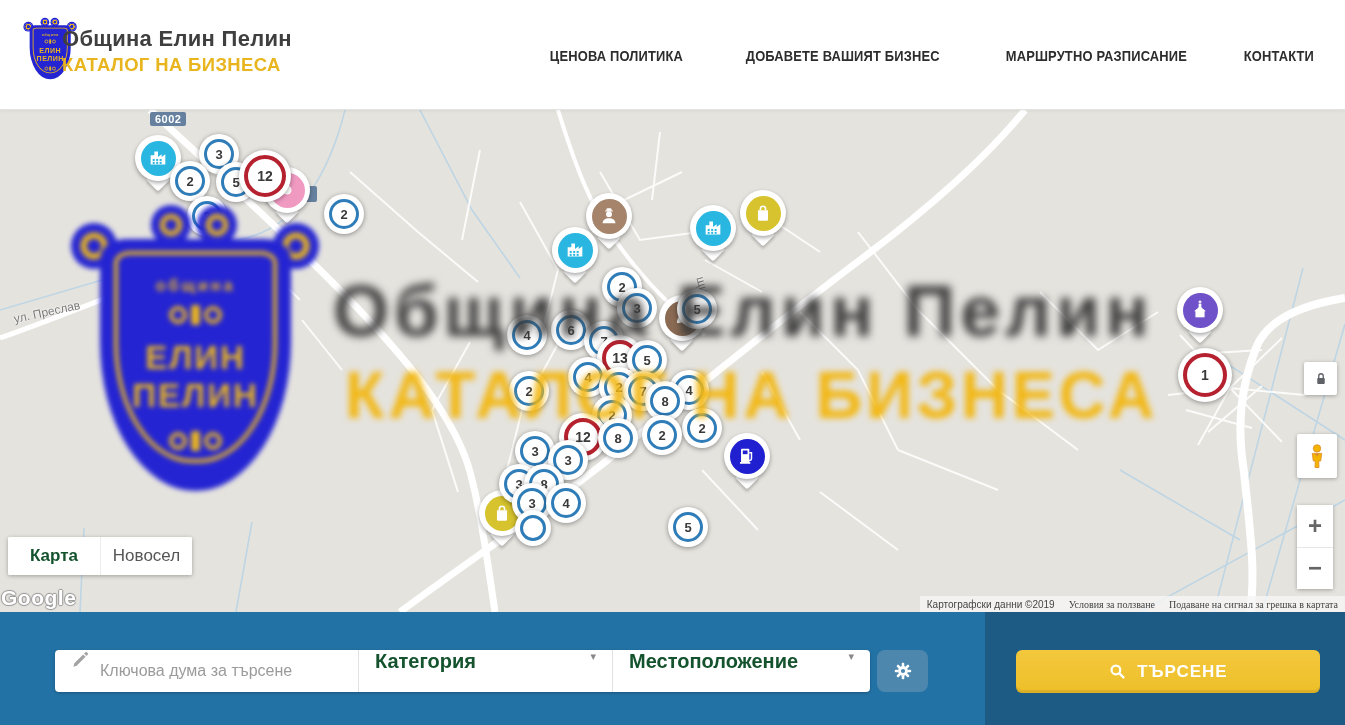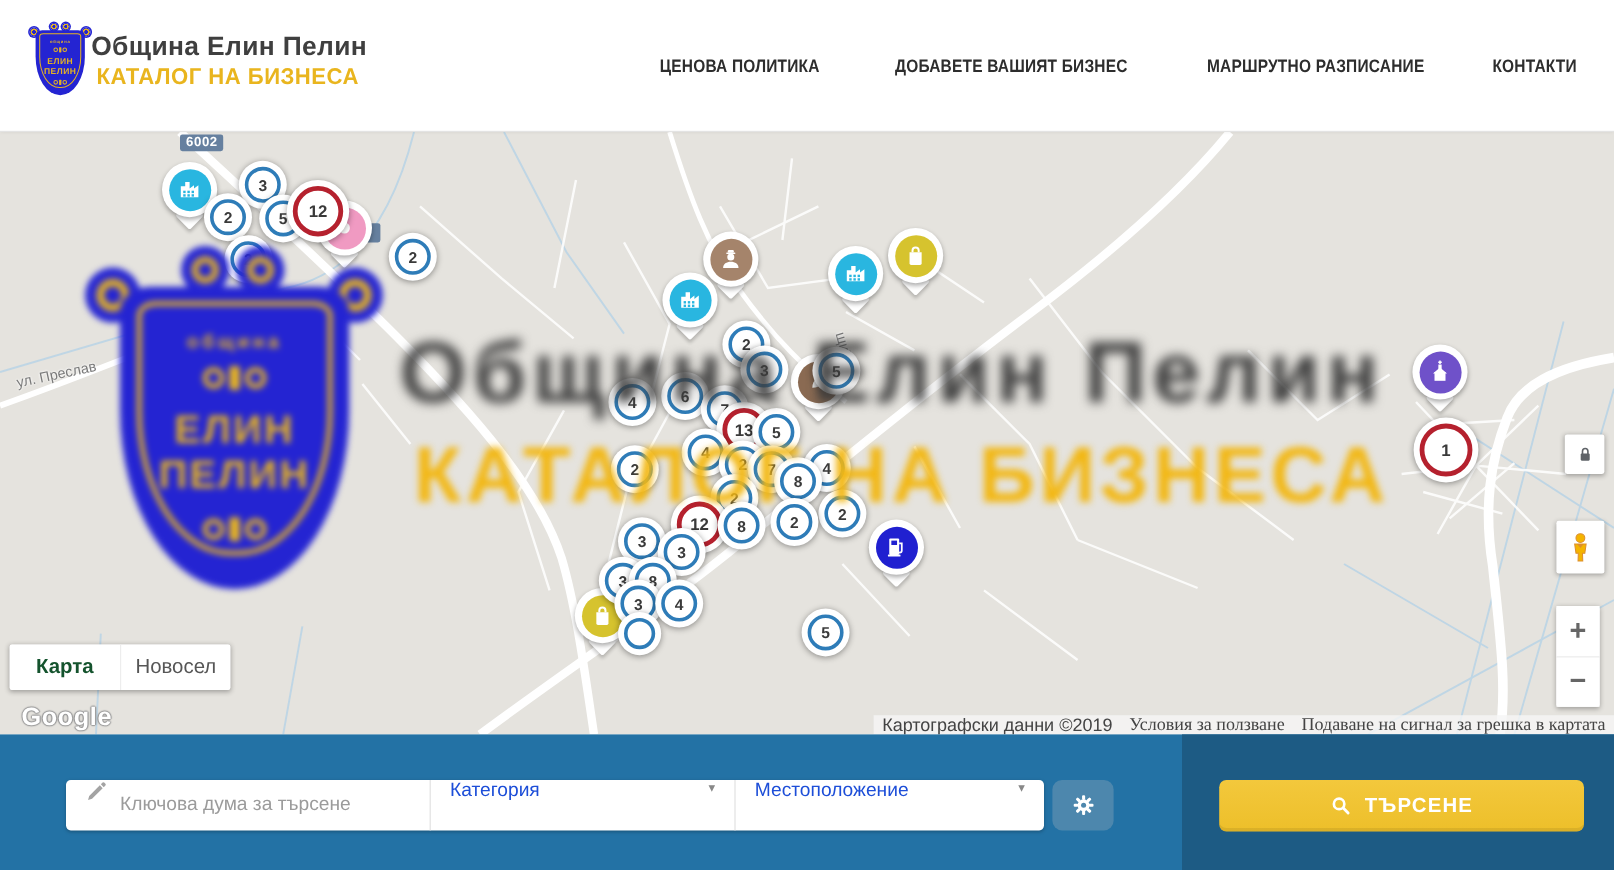--- a/index.html
+++ b/index.html
@@ -1,21 +1,21 @@
 <!DOCTYPE html>
 <html><head>
 <meta charset="utf-8">
 <style>
   * { margin:0; padding:0; box-sizing:border-box; }
   html,body { width:1345px; height:725px; overflow:hidden; font-family:"Liberation Sans", sans-serif; background:#fff; }
 
   
   .header { position:absolute; left:0; top:0; width:1345px; height:110px; background:#fff; border-bottom:1px solid #e3e3e3; box-shadow:0 1px 3px rgba(0,0,0,.06); z-index:20; }
   .brand { position:absolute; left:26px; top:20px; width:420px; height:72px; }
-  .brand-text { position:absolute; left:50px; top:6px;text-align:right; }
+  .brand-text { position:absolute; left:36px; top:6px; }
   .brand-title { font-size:22px; font-weight:bold; color:#3f3f3f; letter-spacing:.3px; }
   .brand-sub { font-size:19px; font-weight:bold; color:#e9b51e; letter-spacing:.4px; margin-top:2px; transform:scaleX(.97); transform-origin:left; }
   .nav { position:absolute; right:25px; top:0; height:110px; display:flex; align-items:center; gap:36px; }
   .nav-item { font-size:15px; font-weight:bold; color:#2d2d2d; letter-spacing:.2px; transform:scaleX(.86); transform-origin:center; cursor:pointer; white-space:nowrap; display:inline-block; }
 
   
   .crest { position:absolute; width:225px; height:280px; }
   .crest--water { left:83px; top:105px; filter:blur(2.6px); z-index:6; pointer-events:none; }
   .crest--mini { left:0; top:0; transform:scale(0.215); transform-origin:top left; }
   .crest-shield { position:absolute; left:17px; top:24px; width:191px; height:252px; background:#2424d2; border-radius:26px 26px 96px 96px / 20px 20px 150px 150px; }
@@ -49,36 +49,36 @@
   .maptype { position:absolute; left:8px; top:427px; height:38px; display:flex; background:#fff; border-radius:2px; box-shadow:0 1px 4px rgba(0,0,0,.3); overflow:hidden; }
   .maptype-btn { width:92px; display:flex; align-items:center; justify-content:center; font-size:17px; cursor:pointer; background:#fff; border:none; font-family:inherit; }
   .maptype-btn.active { font-weight:bold; color:#14532d; }
   .maptype-btn.inactive { color:#565656; border-left:1px solid #ededed; }
   .ctl-square { position:absolute; background:#fff; border-radius:2px; box-shadow:0 1px 4px rgba(0,0,0,.3); display:flex; align-items:center; justify-content:center; cursor:pointer; }
   .ctl-lock { left:1304px; top:252px; width:33px; height:33px; }
   .ctl-pegman { left:1297px; top:324px; width:40px; height:44px; }
   .zoomctl { position:absolute; left:1297px; top:395px; width:36px; height:84px; background:#fff; border-radius:2px; box-shadow:0 1px 4px rgba(0,0,0,.3); display:flex; flex-direction:column; }
   .zoom-btn { flex:1; display:flex; align-items:center; justify-content:center; font-size:24px; font-weight:bold; color:#666; cursor:pointer; background:#fff; border:none; font-family:inherit; }
   .zoom-btn:first-child { border-bottom:1px solid #e6e6e6; }
-  .google-logo { position:absolute; left:18px; bottom:2px; font-size:21px; font-weight:bold; color:#fff; letter-spacing:.5px; text-shadow:0 0 1px #9a9a9a,0 1px 1px #9a9a9a,1px 0 1px #9a9a9a,-1px 0 1px #9a9a9a,0 -1px 1px #9a9a9a; }
-  .attribution { position:absolute; right:0; bottom:0; height:16px; display:flex; align-items:center; gap:0; font-size:15px; color:#444; background:rgba(245,245,245,.82); z-index:9; }
+  .google-logo { position:absolute; left:1px; bottom:2px; font-size:21px; font-weight:bold; color:#fff; letter-spacing:.5px; text-shadow:0 0 1px #9a9a9a,0 1px 1px #9a9a9a,1px 0 1px #9a9a9a,-1px 0 1px #9a9a9a,0 -1px 1px #9a9a9a; }
+  .attribution { position:absolute; right:0; bottom:0; height:16px; display:flex; align-items:center; gap:0; font-size:10px; color:#444; background:rgba(245,245,245,.82); z-index:9; }
   .attr-item { padding:0 7px; white-space:nowrap; }
   .attr-link { cursor:pointer;font-family:Liberation Serif, serif; }
 
   
   .searchbar { position:absolute; left:0; top:612px; width:1345px; height:113px; background:#2372a5; z-index:20; }
   .search-dark { position:absolute; left:985px; top:0; width:360px; height:113px; background:#1d5b84; }
   .search-pill { position:absolute; left:55px; top:38px; width:815px; height:42px; background:#fff; border-radius:4px; box-shadow:0 1px 3px rgba(0,0,0,.25); display:flex; align-items:stretch; }
   .sp-section { display:flex; }
   .sp-keyword { width:303px; padding-left:16px; gap:10px; }
   .sp-keyword input { border:none; outline:none; font-size:16px; font-family:inherit; color:#555; width:230px; background:transparent; }
   .sp-keyword input::placeholder { color:#9b9b9b; }
   .sp-select { width:254px; border-left:1px solid #e2e2e2; padding:0 16px; justify-content:space-between; cursor:pointer; }
   .sp-select:last-child { width:258px; }
-  .sp-select .lbl { font-size:16px; color:#1d4ed8; }
+  .sp-select .lbl { font-size:20px; color:#14532d;font-weight:bold; }
   .caret { font-size:11px; color:#888; }
   .gear-btn { position:absolute; left:877px; top:38px; width:51px; height:42px; background:#4d87ad; border:none; border-radius:8px; display:flex; align-items:center; justify-content:center; cursor:pointer; }
   .search-btn { position:absolute; left:1016px; top:38px; width:304px; height:43px; background:linear-gradient(#f3c83c,#edbf2a); border:none; border-radius:6px; box-shadow:inset 0 -3px 0 rgba(0,0,0,.08); display:flex; align-items:center; justify-content:center; gap:10px; cursor:pointer; }
   .search-btn span { color:#fff; font-size:17px; font-weight:bold; letter-spacing:1px; }
 </style>
 </head>
 <body>
 
 <div class="header">
   <div class="brand">

